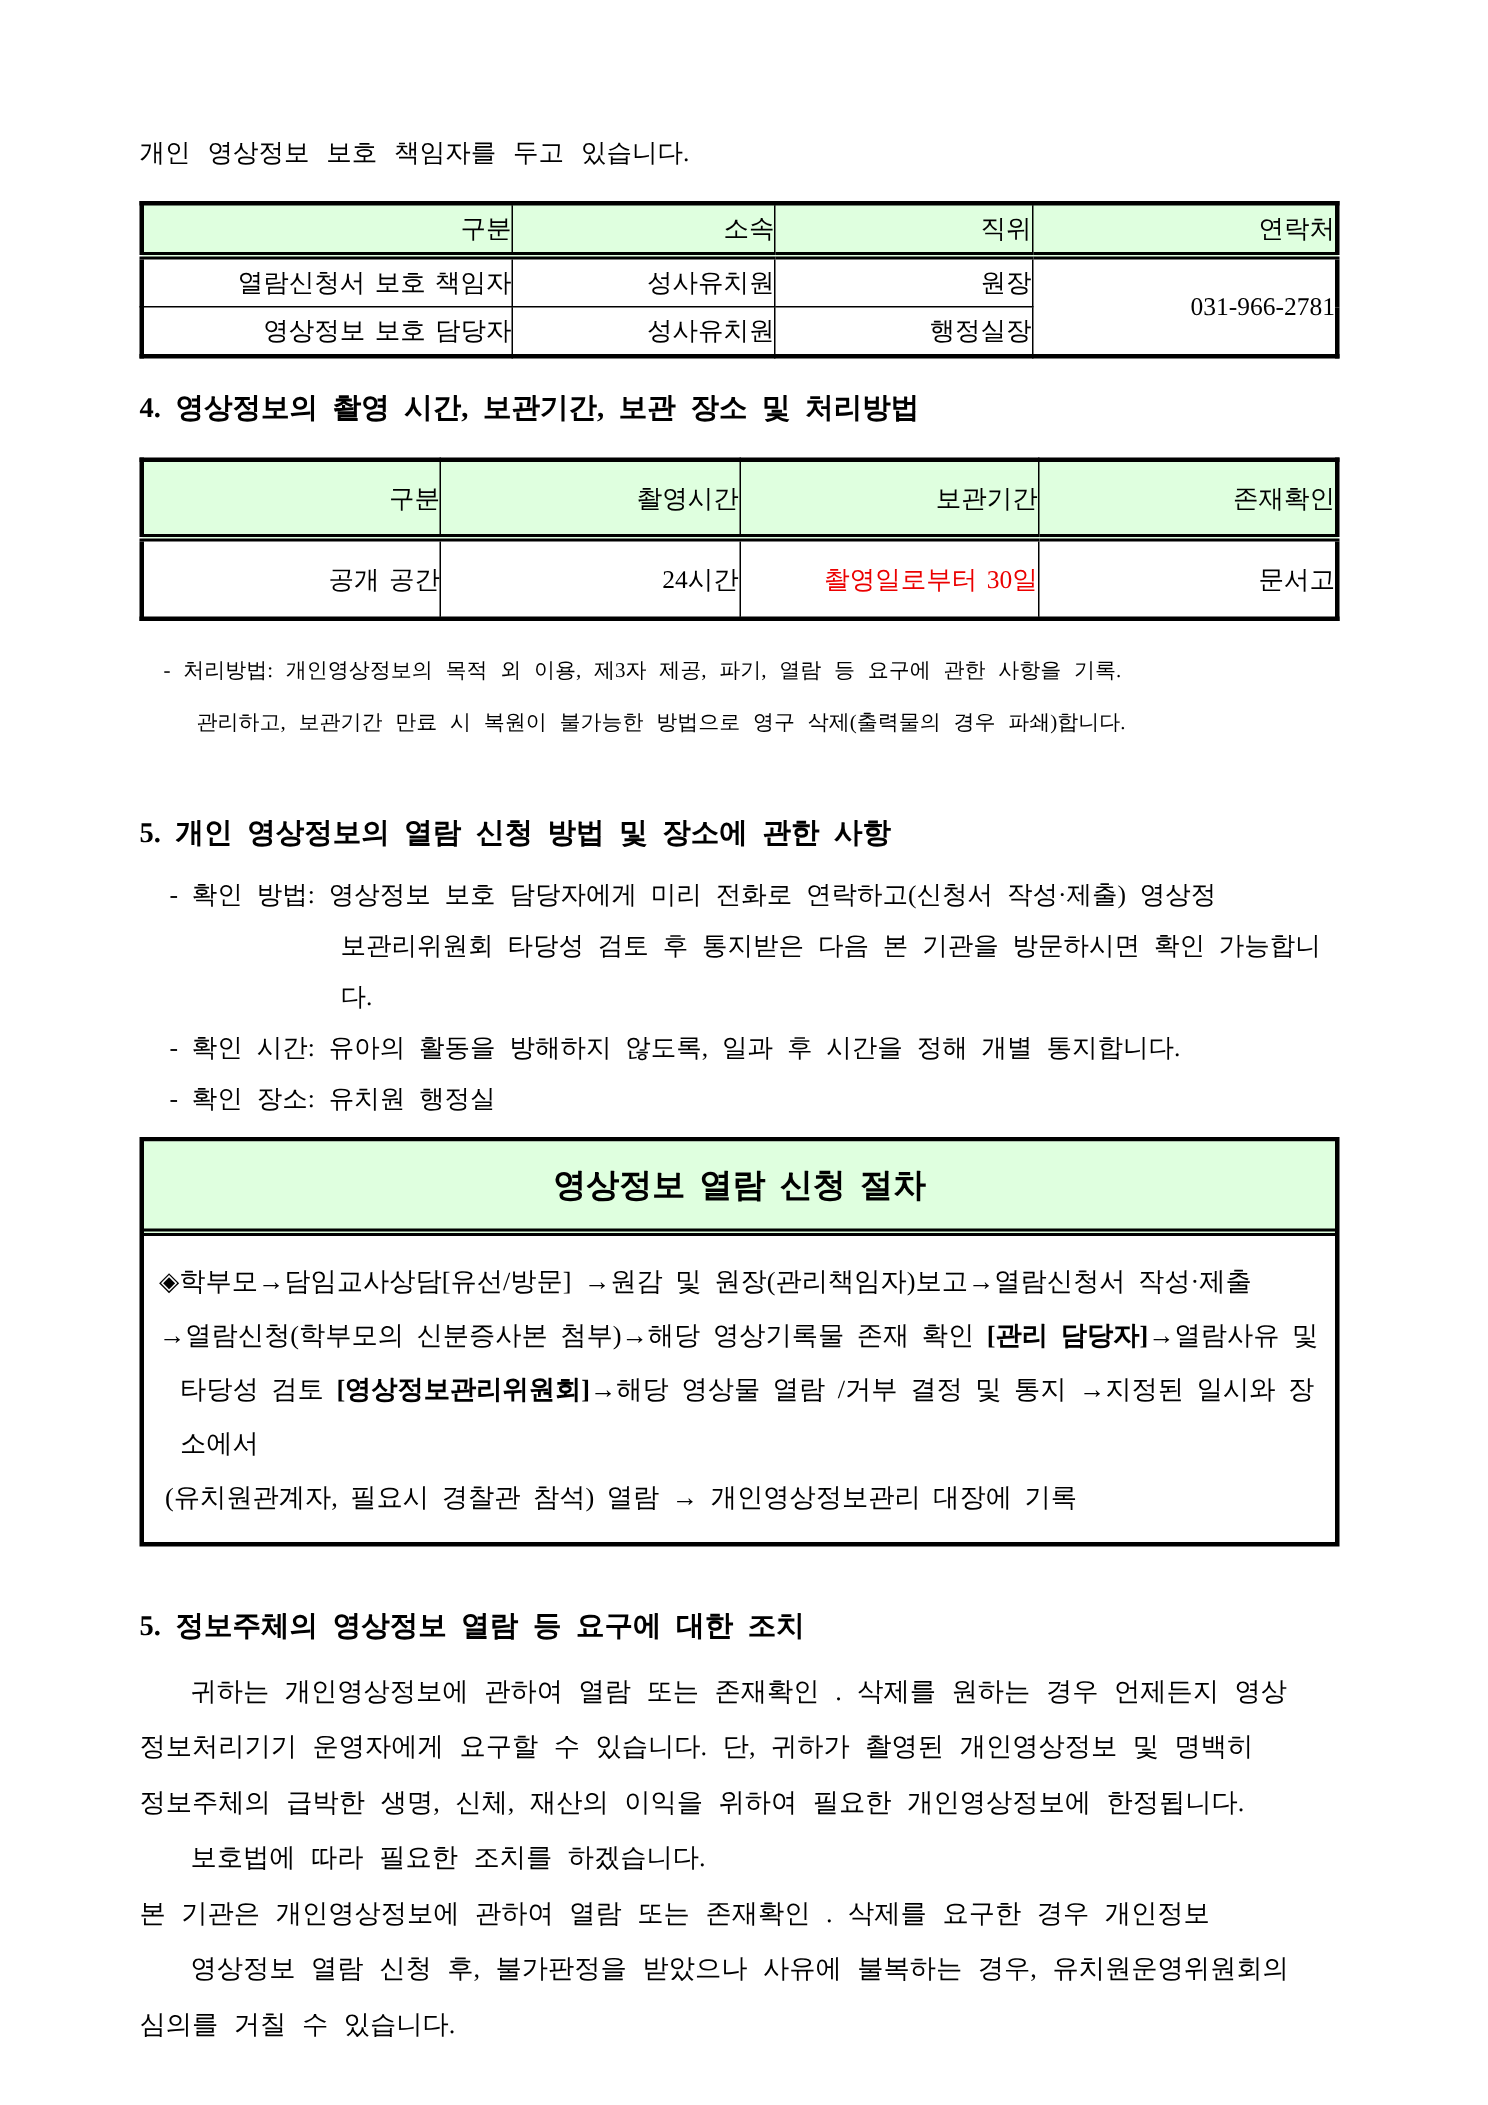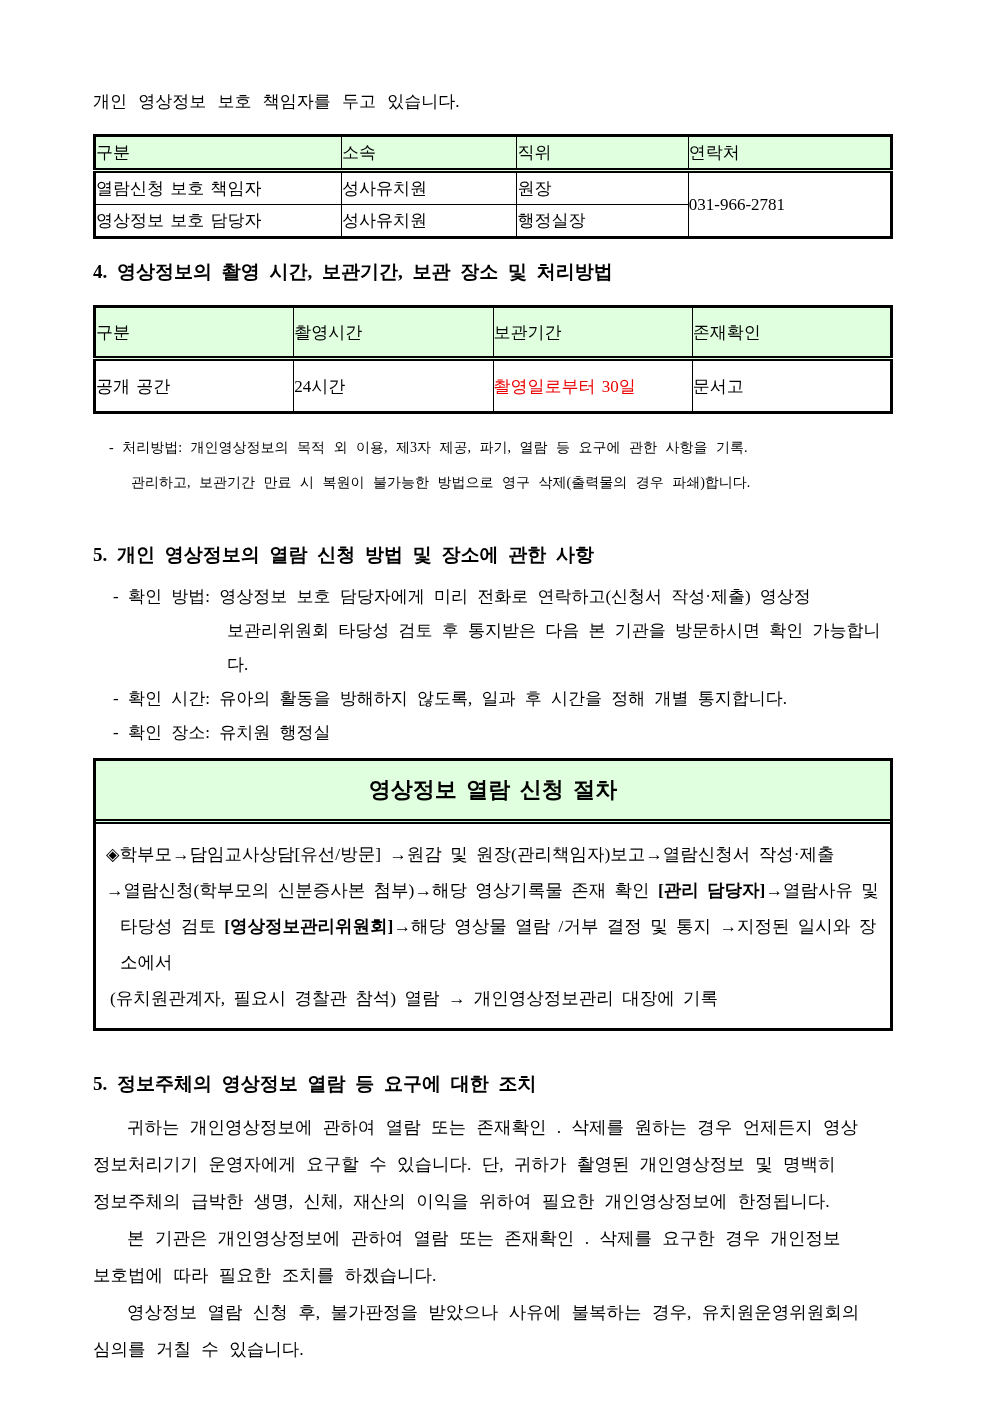--- a/index.html
+++ b/index.html
@@ -7,21 +7,21 @@
     position:relative;
     width:992px;height:1403px;
     background:#fff;
     box-sizing:border-box;
     padding:90px 97px 0 93px;
     font-family:"Liberation Serif","DejaVu Serif",serif;
     color:#000;
   }
   .intro{font-size:17px;word-spacing:7px;margin:0 0 21px 0;}
 
-  .tbl{border-collapse:collapse;width:800px;table-layout:fixed;text-align:left;border:3px solid #000;margin-top:20px;}
+  .tbl{border-collapse:collapse;width:800px;table-layout:fixed;text-align:right;border:3px solid #000;margin-top:20px;}
   .tbl th,.tbl td{border:1.5px solid #000;font-size:17px;font-weight:normal;padding:0;word-spacing:2px;}
   .tbl thead th{background:var(--header_bg,#dfffdf);border-bottom:5px double #000;}
   .tbl1 th{height:31px;}
   .tbl1 td{height:31px;}
   .tbl2 th{height:48px;}
   .tbl2 td{height:50px;}
   .red{color:var(--red,#eb0000);}
 
   .sec{font-size:19px;font-weight:bold;word-spacing:5px;margin:46px 0 18px 0;}
   .sec4{margin-bottom:16px;margin-top:20px;}
@@ -65,21 +65,21 @@
     <thead>
       <tr>
         <th>구분</th>
         <th>소속</th>
         <th>직위</th>
         <th>연락처</th>
       </tr>
     </thead>
     <tbody>
       <tr>
-        <td>열람신청 보호 책임자</td>
+        <td>열람신청서 보호 책임자</td>
         <td>성사유치원</td>
         <td>원장</td>
         <td rowspan="2">031-966-2781</td>
       </tr>
       <tr>
         <td>영상정보 보호 담당자</td>
         <td>성사유치원</td>
         <td>행정실장</td>
       </tr>
     </tbody>
@@ -138,21 +138,21 @@
   </div>
 
   <h2 class="sec sec6">5. 정보주체의 영상정보 열람 등 요구에 대한 조치</h2>
 
   <div class="para">
       <div>귀하는 개인영상정보에 관하여 열람 또는 존재확인 . 삭제를 원하는 경우 언제든지 영상</div>
       <div>정보처리기기 운영자에게 요구할 수 있습니다. 단, 귀하가 촬영된 개인영상정보 및 명백히</div>
       <div>정보주체의 급박한 생명, 신체, 재산의 이익을 위하여 필요한 개인영상정보에 한정됩니다.</div>
     </div>
   <div class="para">
+      <div>보호법에 따라 필요한 조치를 하겠습니다.</div>
       <div>본 기관은 개인영상정보에 관하여 열람 또는 존재확인 . 삭제를 요구한 경우 개인정보</div>
-      <div>보호법에 따라 필요한 조치를 하겠습니다.</div>
     </div>
   <div class="para">
       <div>영상정보 열람 신청 후, 불가판정을 받았으나 사유에 불복하는 경우, 유치원운영위원회의</div>
       <div>심의를 거칠 수 있습니다.</div>
     </div>
 
 </div>
 
 </body></html>

